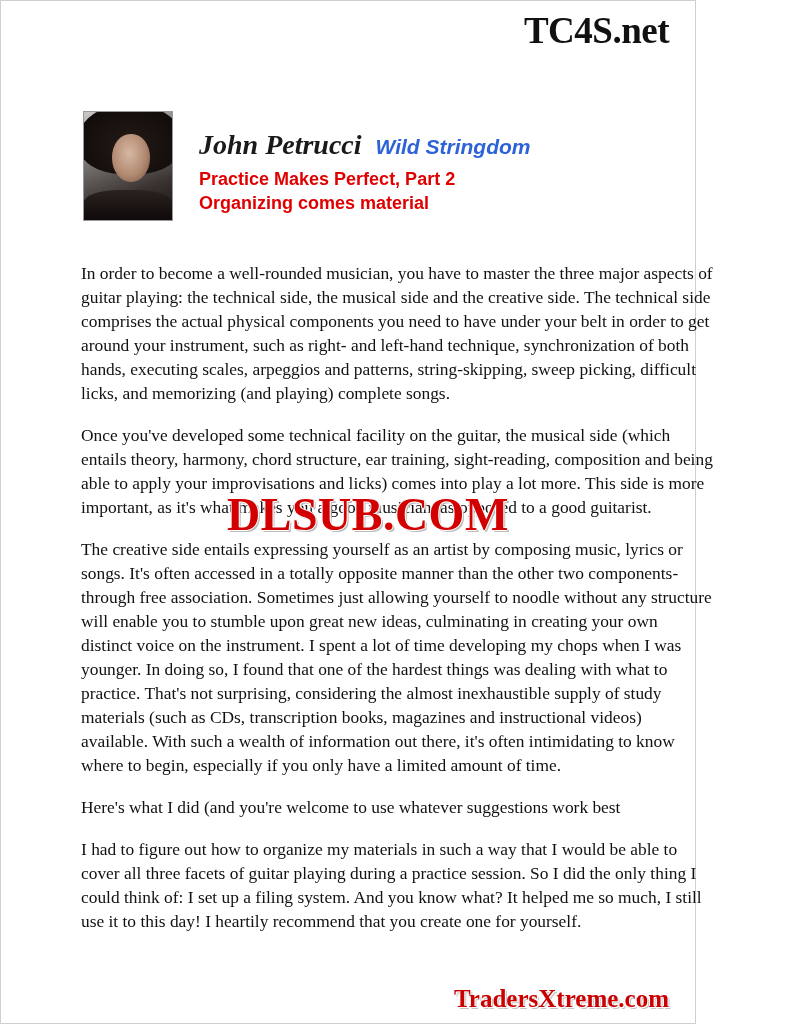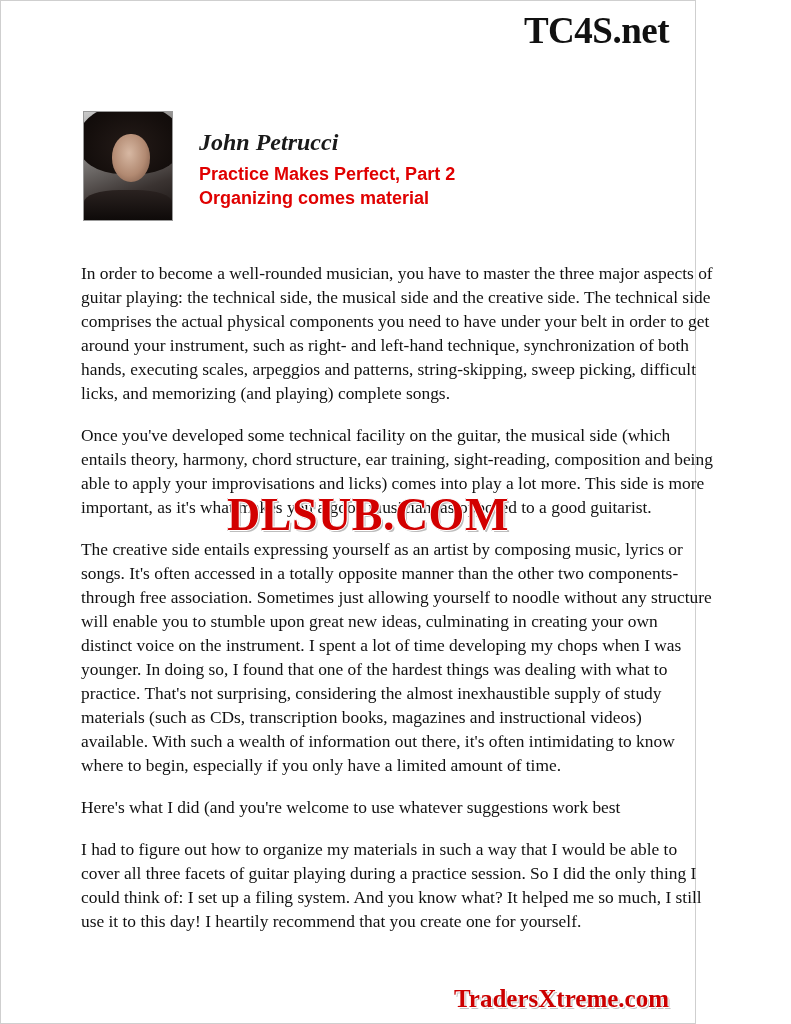--- a/index.html
+++ b/index.html
@@ -81,21 +81,21 @@
   }
   .title-row {
     display: flex;
     align-items: baseline;
     gap: 14px;
   }
   .artist-name {
     font-family: "Liberation Serif", serif;
     font-weight: bold;
     font-style: italic;
-    font-size: 24px;
+    font-size: 28px;
     color: #1a1a1a;
   }
   .column-name {
     font-family: "Liberation Sans", sans-serif;
     font-weight: bold;
     font-style: italic;
     font-size: 21px;
     color: #2d62d8;
   }
   .subtitle {
@@ -160,20 +160,21 @@
 
   <div class="header">
     <div class="portrait">
       <div class="hair"></div>
       <div class="face"></div>
       <div class="shoulders"></div>
     </div>
     <div class="titles">
       <div class="title-row">
         <span class="artist-name">John Petrucci</span>
+        <span class="column-name">Wild Stringdom</span>
       </div>
       <div class="subtitle">
         <div>Practice Makes Perfect, Part 2</div>
         <div>Organizing comes material</div>
       </div>
     </div>
   </div>
 
   <div class="article">
     <p>In order to become a well-rounded musician, you have to master the three major aspects of guitar playing: the technical side, the musical side and the creative side. The technical side comprises the actual physical components you need to have under your belt in order to get around your instrument, such as right- and left-hand technique, synchronization of both hands, executing scales, arpeggios and patterns, string-skipping, sweep picking, difficult licks, and memorizing (and playing) complete songs.</p>

